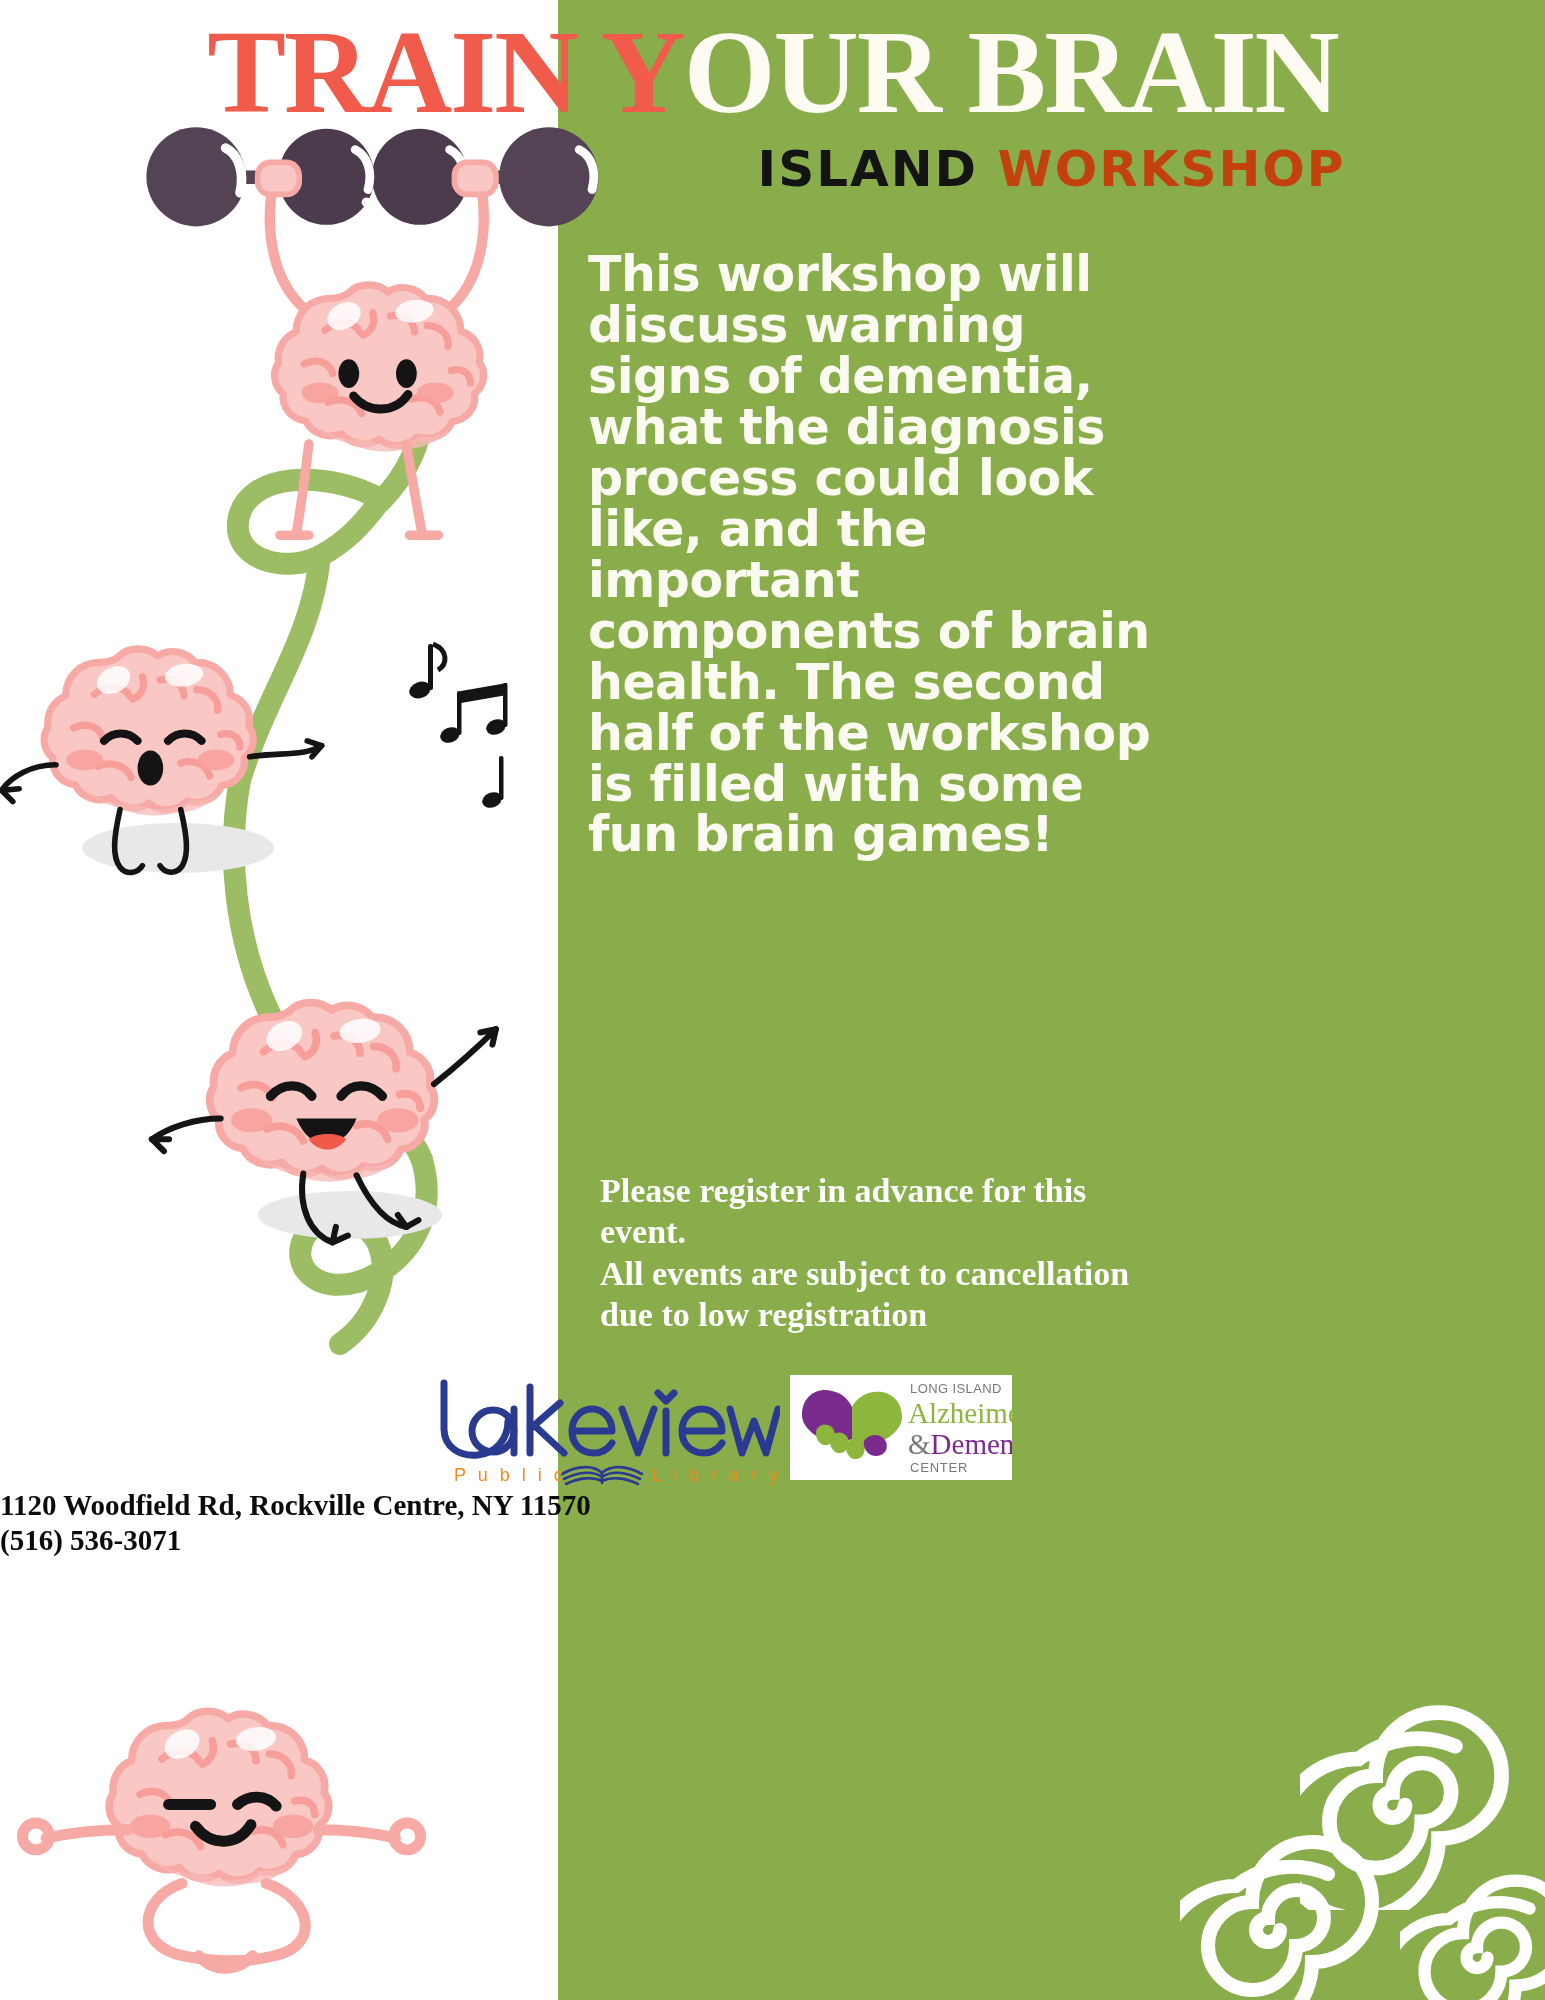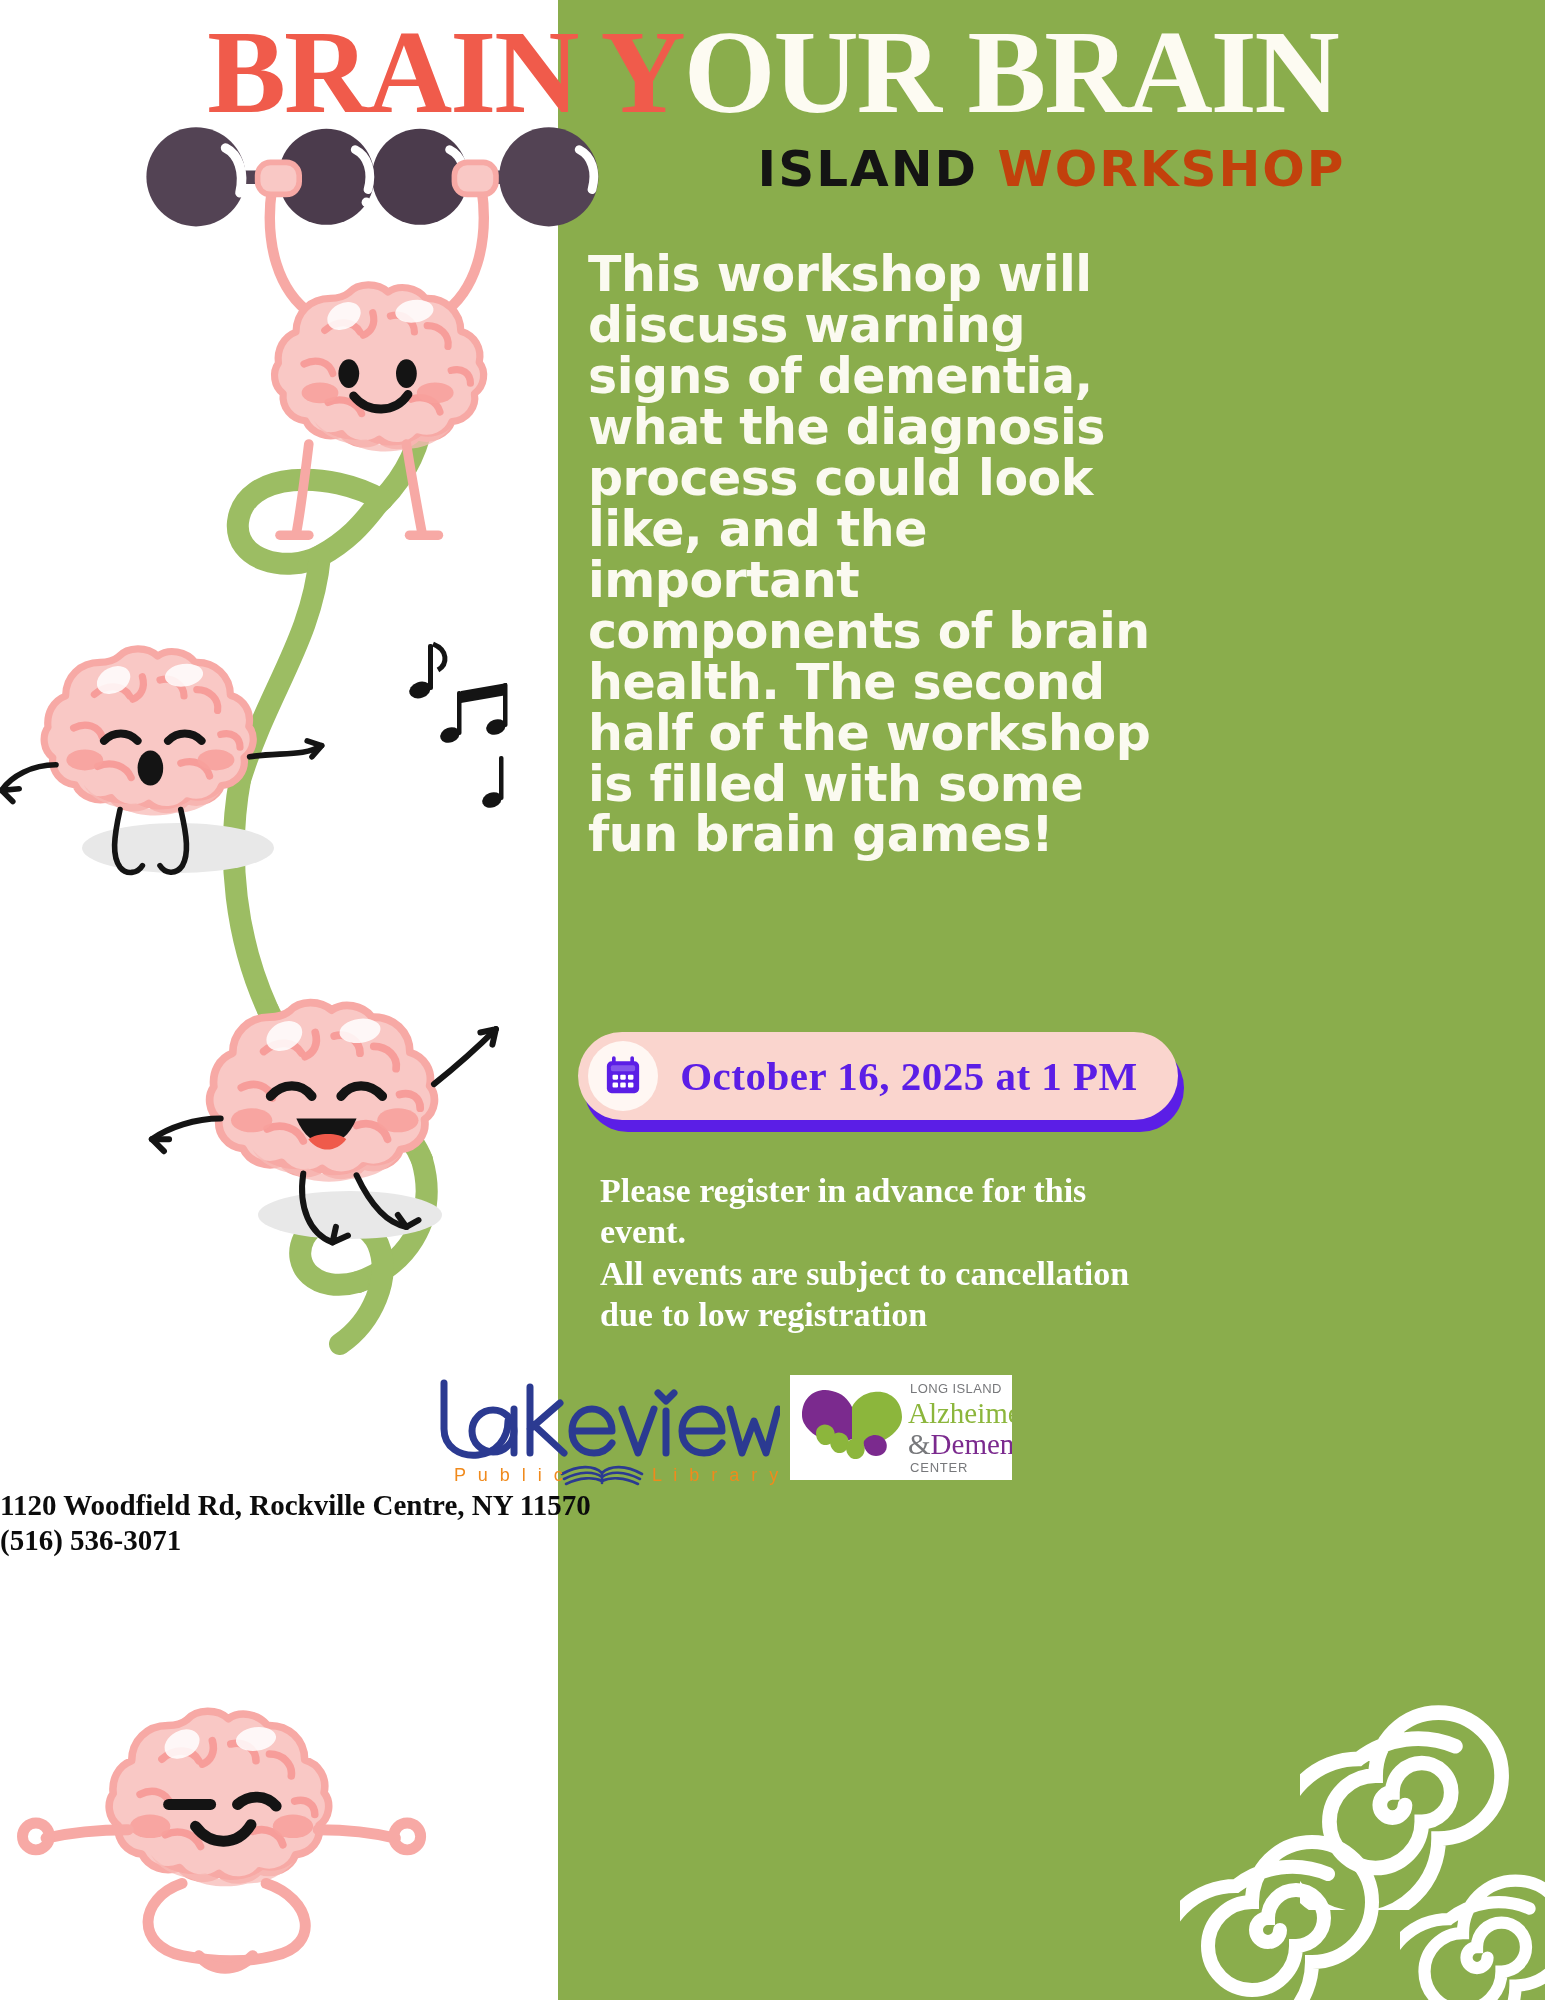--- a/index.html
+++ b/index.html
@@ -348,51 +348,30 @@
 
         <path d="M112 266 C60 284 56 340 112 352 C152 360 190 360 222 352 C278 340 266 284 212 266" fill="none" stroke="#f7a9a5" stroke-width="13" stroke-linecap="round"></path>
         <path d="M132 352 C148 372 178 372 196 352" fill="none" stroke="#f7a9a5" stroke-width="13" stroke-linecap="round"></path>
       </g>
 
     </svg>
   </div>
 
   <div class="title-wrap">
     <span class="title">
-      <span class="seg-a">BRAIN Y</span><span class="seg-b">OUR BRAIN</span>
+      <span class="seg-a">TRAIN Y</span><span class="seg-b">OUR BRAIN</span>
     </span>
   </div>
 
   <div class="subtitle">
     <span class="sub-virtual">ISLAND </span><span class="sub-workshop">WORKSHOP</span>
   </div>
 
   <div class="body-copy">This workshop will discuss warning signs of dementia, what the diagnosis process could look like, and the important components of brain health. The second half of the workshop is filled with some fun brain games!</div>
 
-  <div class="date-badge">
-    <div class="shadow"></div>
-    <div class="pill">
-      <div class="cal-circle">
-        <svg width="44" height="44" viewBox="0 0 24 24">
-          <path d="M7 2.2v2.4M17 2.2v2.4" stroke="#5b1ee6" stroke-width="2" stroke-linecap="round" fill="none"></path>
-          <rect x="3.2" y="4" width="17.6" height="17.4" rx="2.6" fill="#5b1ee6"></rect>
-          <rect x="5.4" y="6.2" width="13.2" height="3.2" rx="1" fill="#ffffff" opacity="0.25"></rect>
-          <g fill="#ffffff">
-            <rect x="6.3" y="11.3" width="3" height="2.7" rx="0.6"></rect>
-            <rect x="10.5" y="11.3" width="3" height="2.7" rx="0.6"></rect>
-            <rect x="14.7" y="11.3" width="3" height="2.7" rx="0.6"></rect>
-            <rect x="6.3" y="15.6" width="3" height="2.7" rx="0.6"></rect>
-            <rect x="10.5" y="15.6" width="3" height="2.7" rx="0.6"></rect>
-            <rect x="14.7" y="15.6" width="3" height="2.7" rx="0.6"></rect>
-          </g>
-        </svg>
-      </div>
-      <div class="date-text">October 16, 2025 at 1 PM</div>
-    </div>
-  </div>
 
   <div class="register-note">
     <div>Please register in advance for this</div>
     <div>event.</div>
     <div>All events are subject to cancellation</div>
     <div>due to low registration</div>
   </div>
 
   <div class="lakeview-logo">
     <svg width="350" height="115" viewBox="0 0 350 115">

